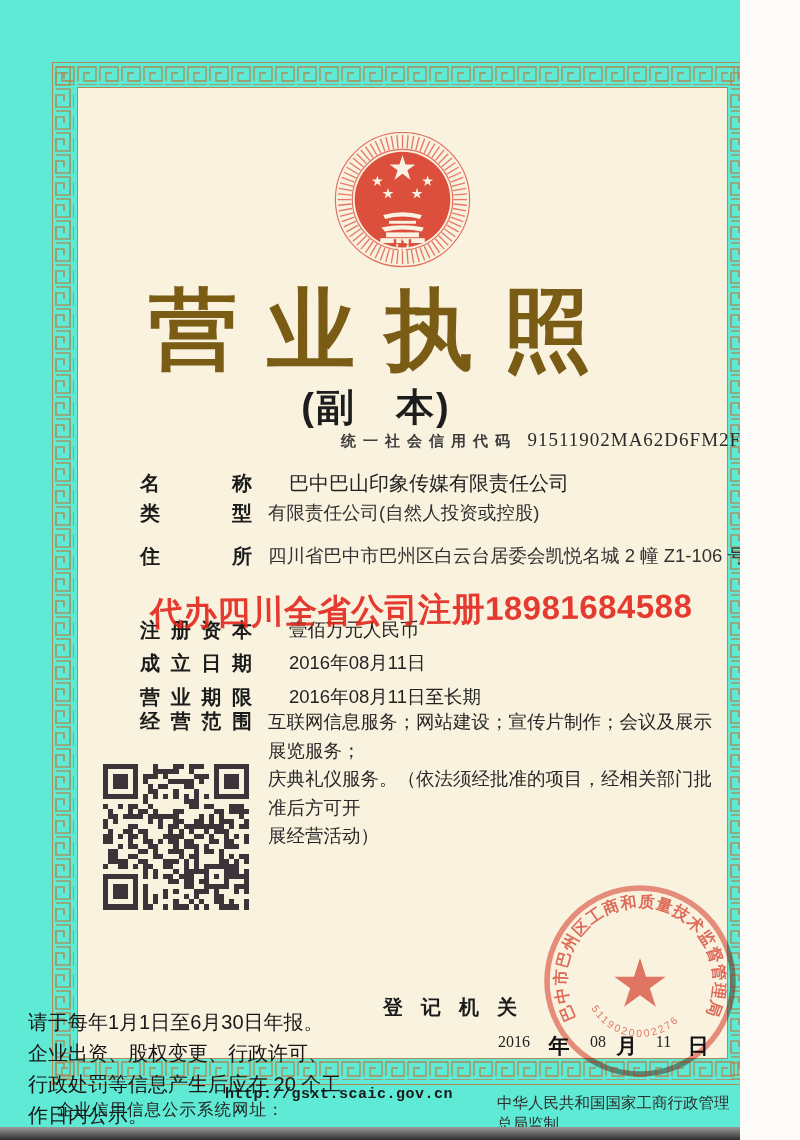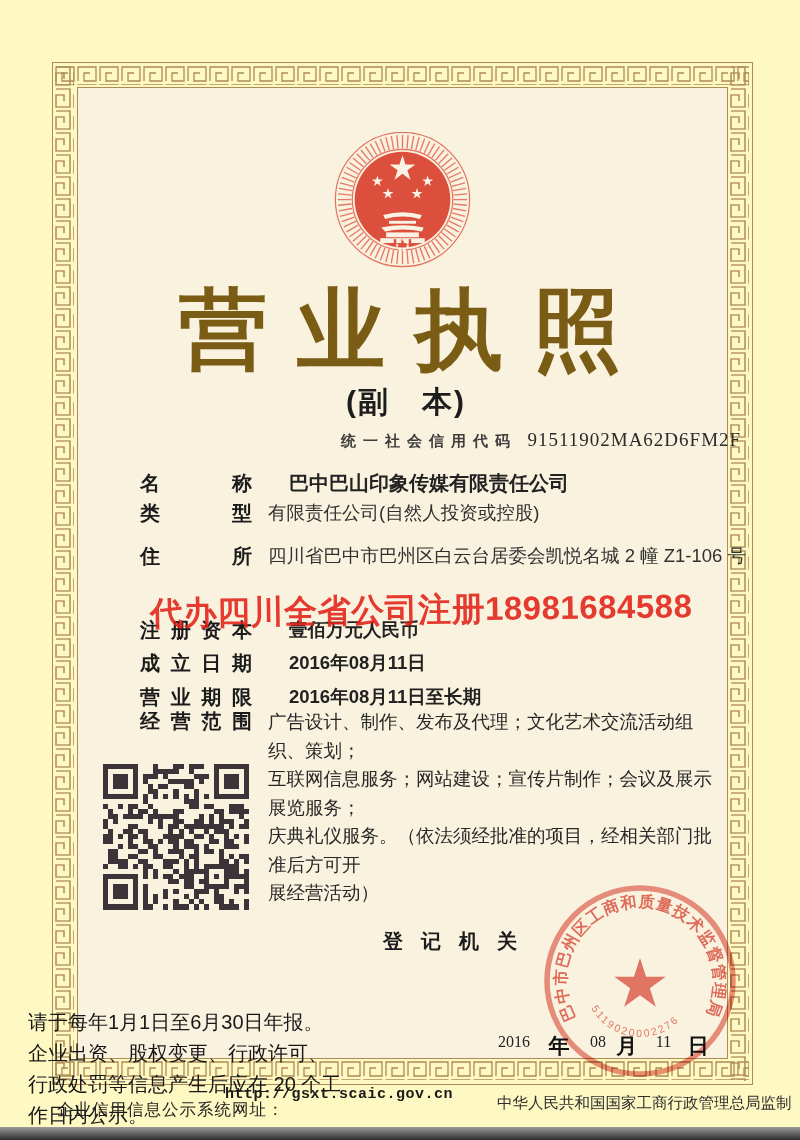--- a/index.html
+++ b/index.html
@@ -1,49 +1,49 @@
 <!DOCTYPE html>
 <html><head>
 <meta charset="utf-8">
 <style>
   html,body{margin:0;padding:0;}
   body{width:800px;height:1140px;background:#fcfbf7;font-family:"Liberation Sans",sans-serif;}
-  .page{position:relative;width:800px;height:1140px;overflow:hidden;background:#fef9c3;}
+  .page{position:relative;width:740px;height:1140px;overflow:hidden;background:#5eead4;}
 
   
   .frame{position:absolute;left:52px;top:62px;width:699px;height:1021px;border:1px solid #ad8a56;z-index:1;}
   .frame-inner{position:absolute;left:77px;top:87px;width:649px;height:970px;border:1px solid #ad8a56;background:#f9f2df;z-index:1;}
   .band{position:absolute;z-index:1;}
 
   
   .emblem{position:absolute;left:330px;top:132px;width:145px;height:140px;z-index:2;}
 
   .title{position:absolute;left:0;right:0;top:271px;margin:0;text-align:center;
          font-size:88px;font-weight:700;color:#7b5c15;letter-spacing:30px;text-indent:30px;z-index:2;}
-  .subtitle{position:absolute;left:12px;right:0;top:382px;text-align:center;font-size:30px;font-weight:600;
+  .subtitle{position:absolute;left:12px;right:0;top:382px;text-align:center;font-size:38px;font-weight:600;
          color:#1d1d1d;letter-spacing:2px;z-index:2;}
   .credit-line{position:absolute;left:341px;top:429px;z-index:2;white-space:nowrap;}
   .credit-label{font-size:15px;font-weight:700;letter-spacing:7px;color:#3c3c3c;}
   .credit-code{font-family:Liberation Serif, serif;font-size:19px;letter-spacing:1px;color:#2b2b2b;margin-left:6px;}
 
   
   .field-row{position:absolute;left:140px;width:580px;z-index:2;display:flex;align-items:flex-start;}
   .flabel{display:inline-block;width:112px;flex:0 0 112px;font-size:20px;font-weight:600;color:#1b1b1b;
           text-align:justify;text-align-last:justify;text-justify:inter-character;}
   .fvalue{margin-left:16px;font-size:18.5px;color:#303030;white-space:nowrap;}
-  .v-bold{font-weight:700;color:#222;margin-left:37px;}
+  .v-bold{font-weight:400;color:#222;margin-left:37px;}
   .scope{margin-left:16px;width:452px;font-size:18.5px;line-height:28.5px;color:#272727;font-weight:500;}
 
   
   .watermark{position:absolute;left:150px;top:588px;font-size:33px;font-weight:600;color:#e32117;
              opacity:.88;white-space:nowrap;transform:rotate(-0.8deg);z-index:5;letter-spacing:0.5px;}
 
   .qr{position:absolute;left:103px;top:762px;width:146px;height:149px;z-index:2;}
 
-  .registrar{position:absolute;left:383px;top:928px;font-size:20px;font-weight:600;color:#1c1c1c;
+  .registrar{position:absolute;left:383px;top:994px;font-size:20px;font-weight:600;color:#1c1c1c;
              letter-spacing:18px;z-index:2;white-space:nowrap;}
 
   .seal{position:absolute;left:540px;top:881px;width:200px;height:200px;z-index:5;
         mix-blend-mode:multiply;opacity:.87;}
 
   .date-row{position:absolute;left:498px;top:1004px;z-index:3;white-space:nowrap;color:#111;margin-top:28px;}
   .date-num{font-family:"Liberation Serif",serif;font-size:16px;vertical-align:6px;color:#222;}
   .date-unit{font-size:21px;font-weight:600;vertical-align:0;}
   .m14{margin-left:14px;} .m16{margin-left:16px;} .m6{margin-left:6px;} .m12{margin-left:12px;}
 
@@ -224,21 +224,20 @@
     <span class="flabel">成立日期</span>
     <span class="fvalue v-bold">2016年08月11日</span>
   </div>
   <div class="field-row" style="top:684px">
     <span class="flabel">营业期限</span>
     <span class="fvalue v-bold">2016年08月11日至长期</span>
   </div>
   <div class="field-row" style="top:708px">
     <span class="flabel">经营范围</span>
     <div class="scope">
-      <div>广告设计、制作、发布及代理；文化艺术交流活动组织、策划；</div>
       <div>互联网信息服务；网站建设；宣传片制作；会议及展示展览服务；</div>
       <div>庆典礼仪服务。（依法须经批准的项目，经相关部门批准后方可开</div>
       <div>展经营活动）</div>
     </div>
   </div>
 
   <div class="watermark">代办四川全省公司注册18981684588</div>
 
   <svg id="qr" class="qr" viewBox="0 0 29 29" shape-rendering="crispEdges">
       <rect x="10" y="0" width="1" height="1" fill="#3d343a"></rect>

